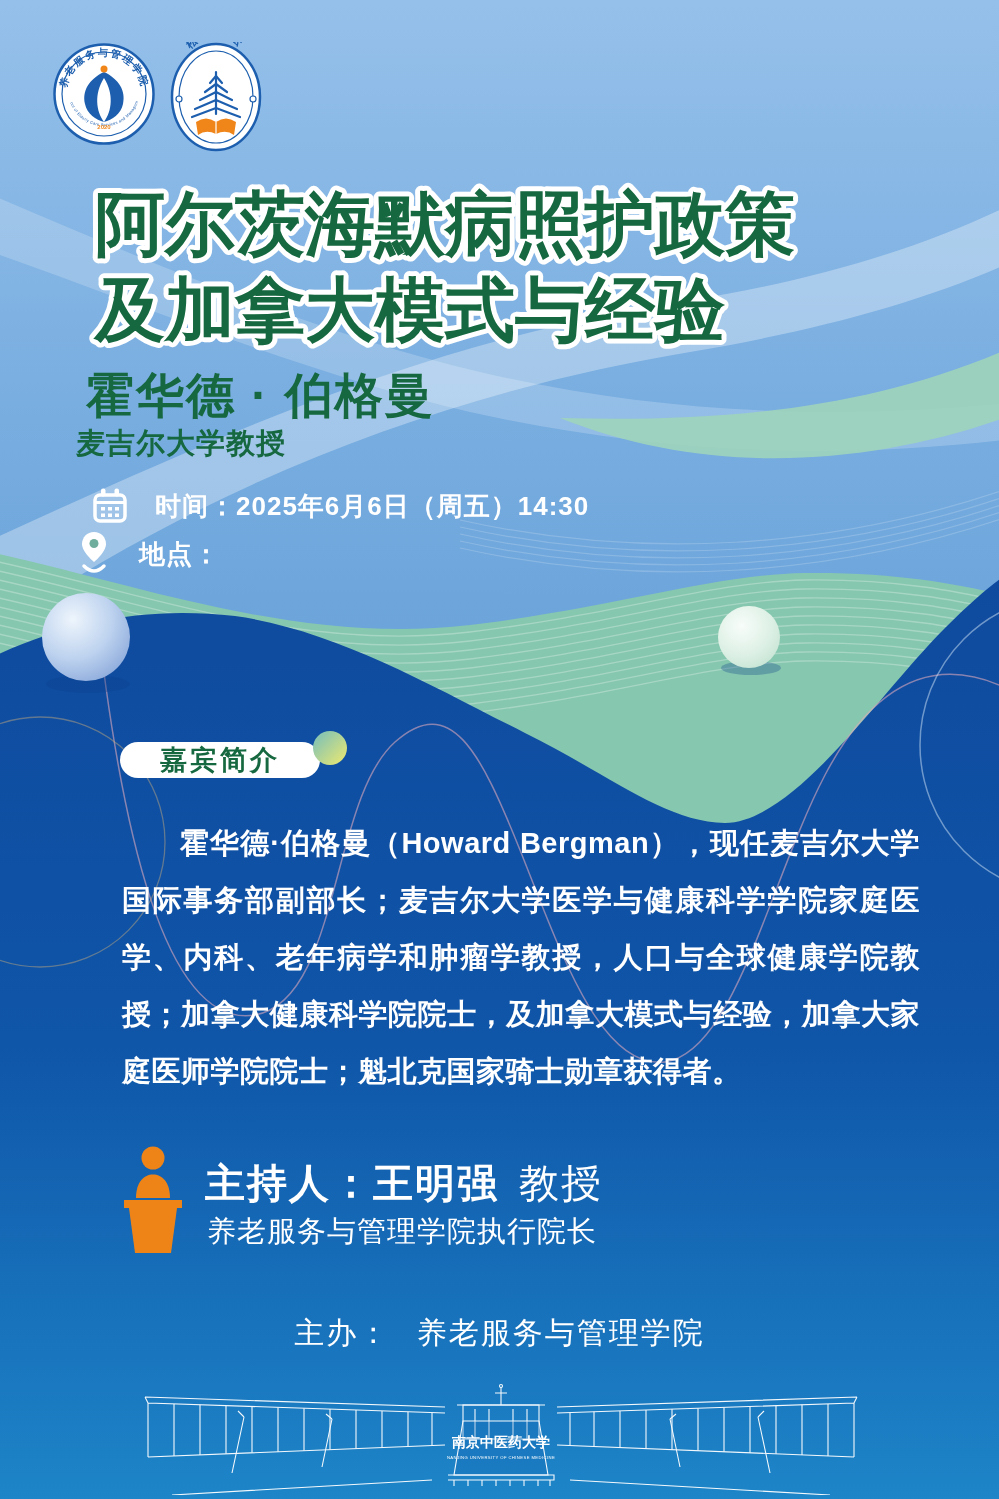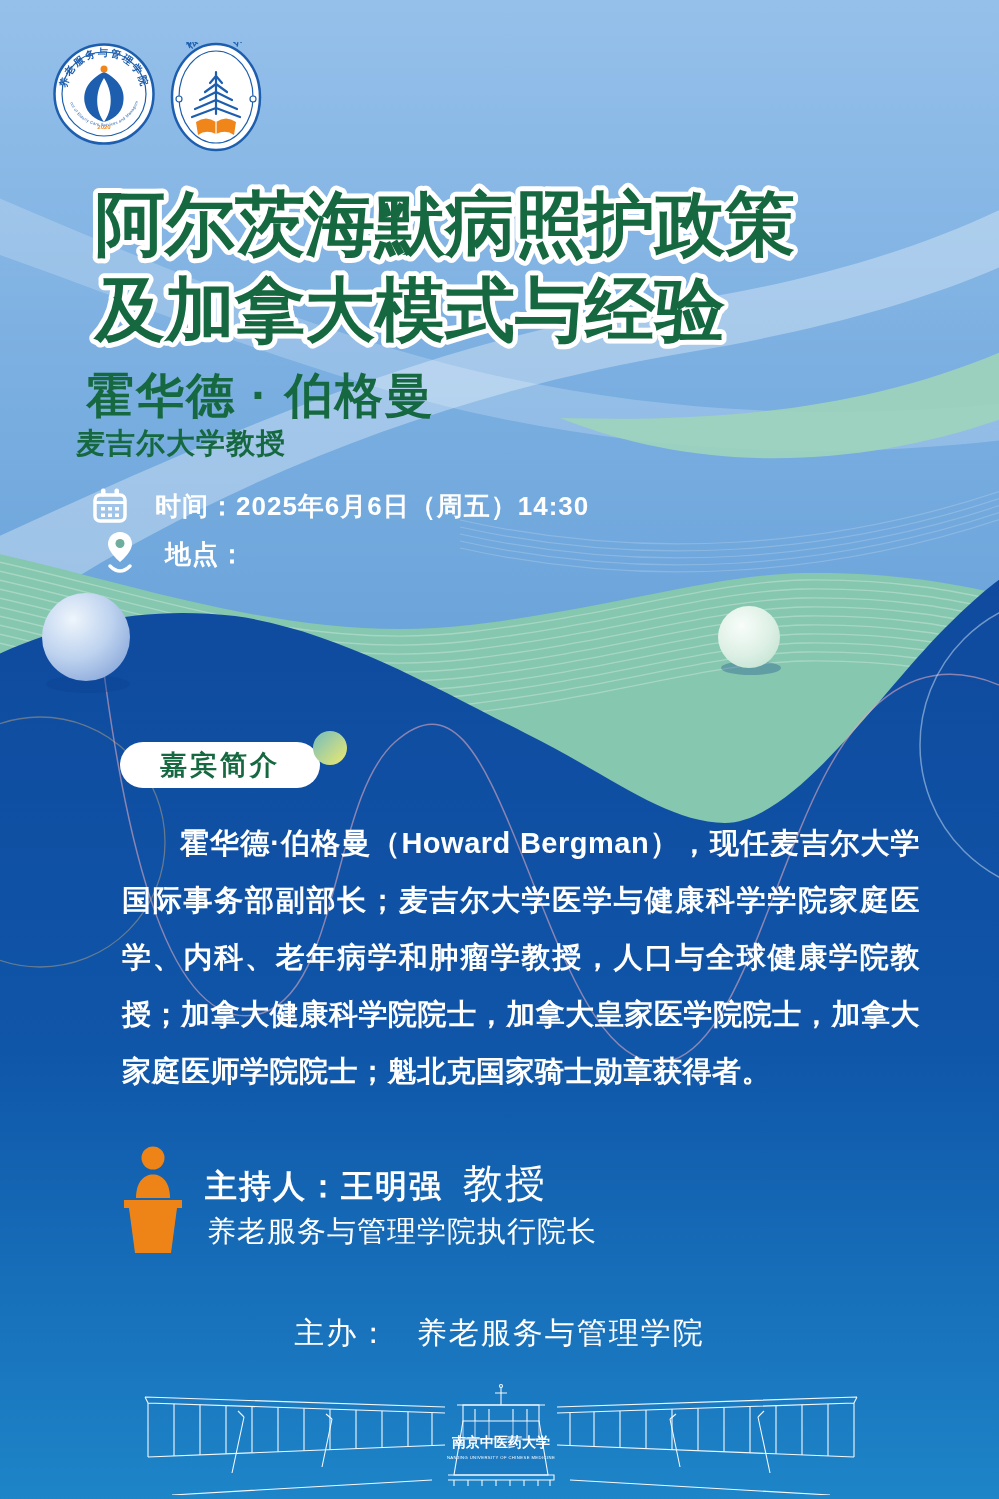--- a/index.html
+++ b/index.html
@@ -24,35 +24,35 @@
 
   
   .title-svg{left:0;top:168px;}
 
   .speaker-name{left:86px;top:364px;font-size:48px;font-weight:bold;color:#15683f;letter-spacing:2px;}
   .speaker-affiliation{left:76px;top:424px;font-size:29px;font-weight:bold;color:#15683f;letter-spacing:1px;}
 
   .info-row{display:flex;align-items:center;color:#fff;font-size:26px;font-weight:bold;letter-spacing:1px;}
   .info-row .txt{margin-left:27px;}
   .row-time{left:92px;top:487px;}
-  .row-place{left:102px;top:531px;}
-
-  
-  .intro-pill{left:120px;top:742px;width:200px;height:46px;background:#ffffff;border-radius:23px;
+  .row-place{left:76px;top:531px;}
+
+  
+  .intro-pill{left:120px;top:742px;width:200px;height:36px;background:#ffffff;border-radius:23px;
     display:flex;align-items:center;justify-content:center;color:#15683f;font-size:27px;
     font-weight:bold;letter-spacing:3px;z-index:2;}
   .deco-circle{left:313px;top:731px;width:34px;height:34px;border-radius:50%;
     background:linear-gradient(135deg,#8cc6ae 20%,#dde37a 85%);z-index:3;}
   .bio{left:122px;top:815px;width:798px;margin:0;color:#ffffff;font-size:29px;line-height:57px;
     font-weight:600;text-align:justify;text-indent:2em;letter-spacing:0.5px;}
 
   
   .host-icon{left:122px;top:1145px;}
   .host-line1{left:205px;top:1156px;color:#fff;display:flex;align-items:baseline;}
-  .host-main{font-size:32px;font-weight:bold;letter-spacing:2px;}
+  .host-main{font-size:40px;font-weight:bold;letter-spacing:2px;}
   .host-degree{font-size:40px;font-weight:normal;margin-left:20px;letter-spacing:2px;}
   .host-line2{left:207px;top:1212px;color:#fff;font-size:29px;letter-spacing:1px;}
 
   
   .organizer{left:0;top:1313px;width:999px;text-align:center;color:#fff;font-size:30px;
     font-weight:normal;letter-spacing:2px;}
   .organizer .org-value{margin-left:16px;}
   .building{left:112px;top:1383px;}
 </style>
 </head>
@@ -204,21 +204,21 @@
       <circle cx="18" cy="12.5" r="4.5" fill="#6fae9d"></circle>
       <path d="M8,35 Q18,45 28,35" fill="none" stroke="#ffffff" stroke-width="3.5" stroke-linecap="round"></path>
     </svg>
     <span class="txt">地点：</span>
   </div>
 
   <div class="layer intro-pill">
     <span>嘉宾简介</span>
   </div>
   <div class="layer deco-circle"></div>
-  <p class="layer bio">霍华德·伯格曼（Howard Bergman），现任麦吉尔大学国际事务部副部长；麦吉尔大学医学与健康科学学院家庭医学、内科、老年病学和肿瘤学教授，人口与全球健康学院教授；加拿大健康科学院院士，加拿大皇家医学院院士，加拿大家庭医师学院院士；魁北克国家骑士勋章获得者。</p>
+  <p class="layer bio">霍华德·伯格曼（Howard Bergman），现任麦吉尔大学国际事务部副部长；麦吉尔大学医学与健康科学学院家庭医学、内科、老年病学和肿瘤学教授，人口与全球健康学院教授；加拿大健康科学院院士，及加拿大模式与经验，加拿大家庭医师学院院士；魁北克国家骑士勋章获得者。</p>
 
   <svg class="layer host-icon" width="62" height="110" viewBox="0 0 62 110">
     <g fill="#ee8418">
       <circle cx="31" cy="13" r="11.5"></circle>
       <path d="M14,53 C14,37 22,29.5 31,29.5 C40,29.5 48,37 48,53 Z"></path>
       <path d="M2,55 L60,55 L60,63 L2,63 Z"></path>
       <path d="M7,63 L55,63 L49,108 L13,108 Z"></path>
     </g>
   </svg>
   <div class="layer host-line1">

